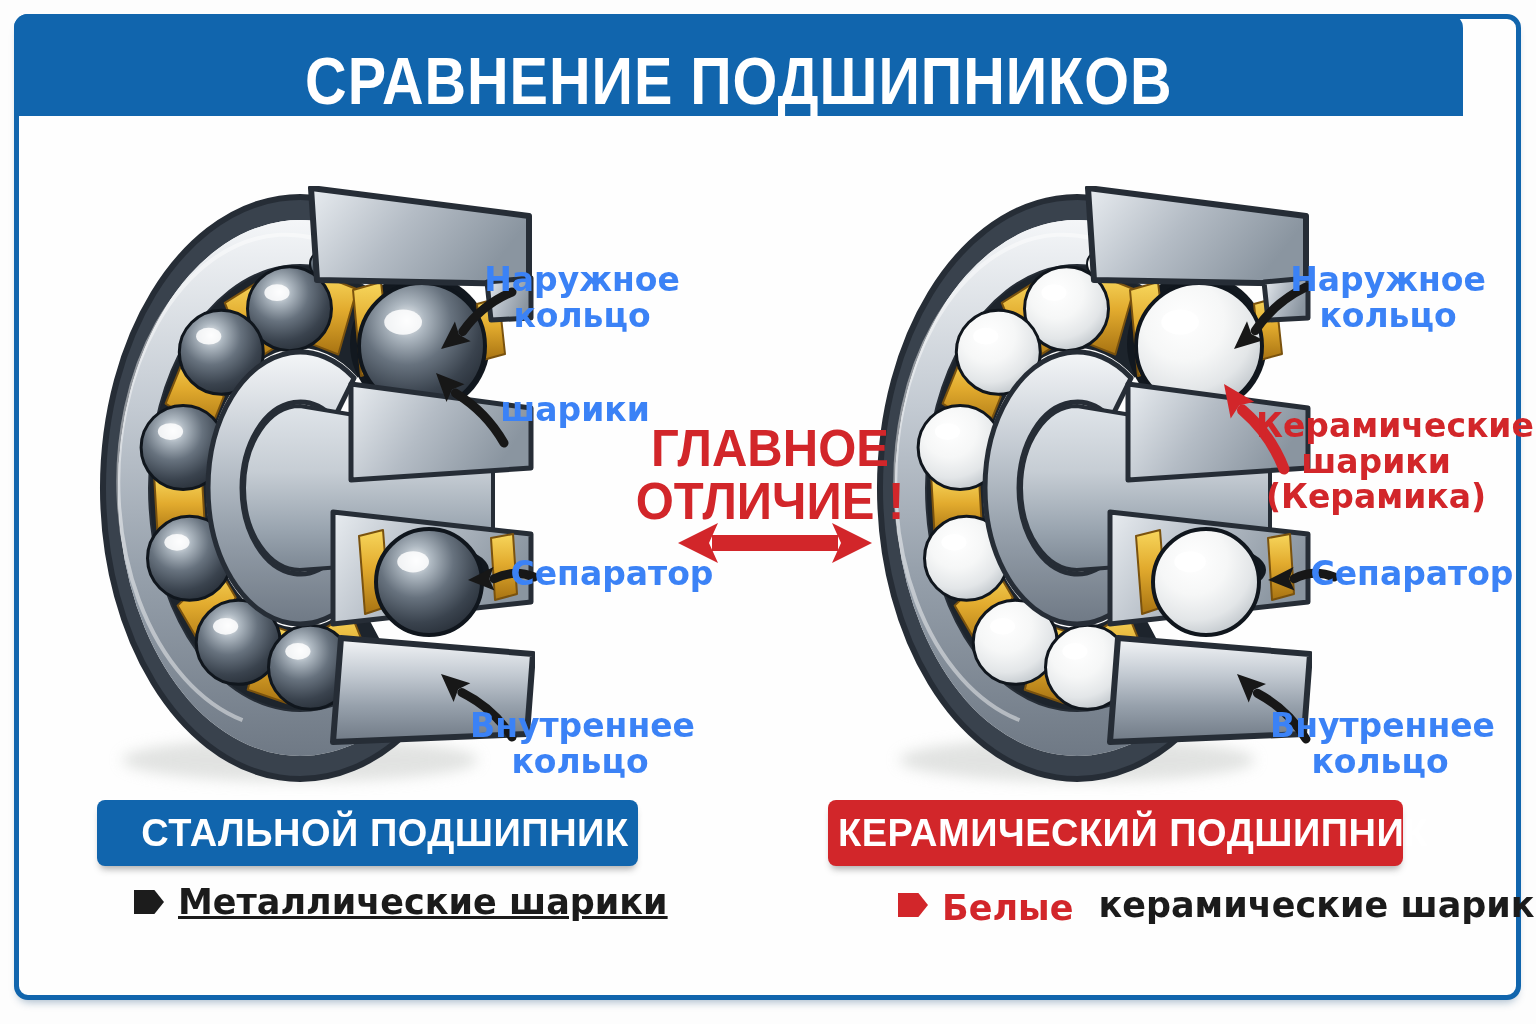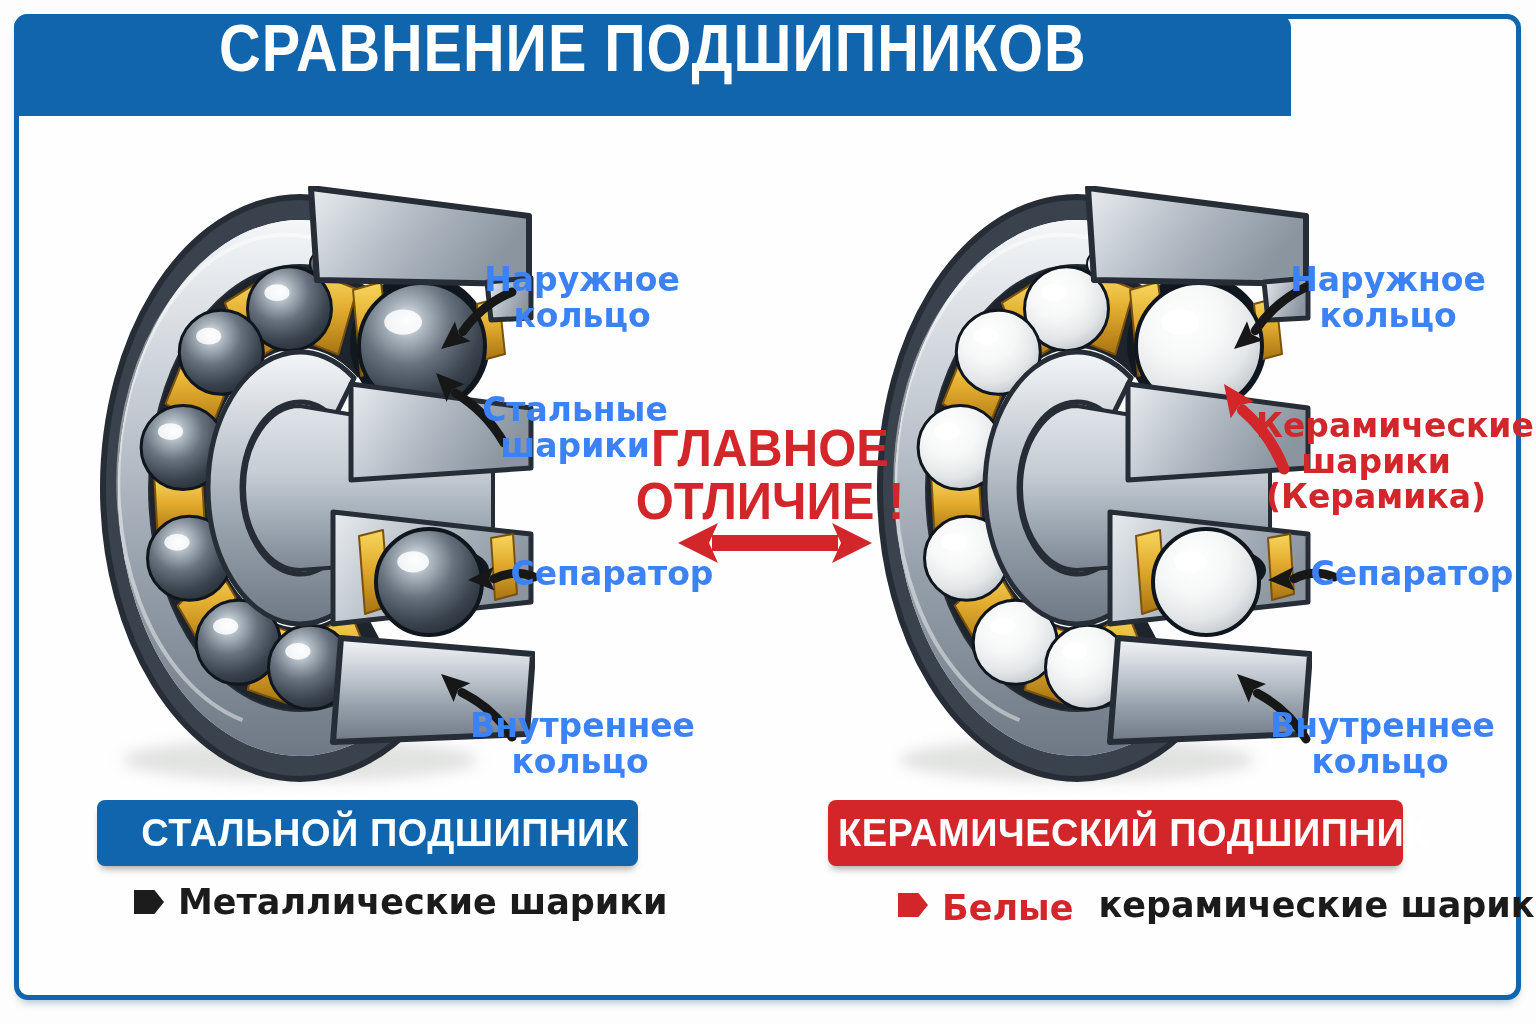--- a/index.html
+++ b/index.html
@@ -2,22 +2,22 @@
 <html style="--blue: #1165ad; --red: #d2262a;"><head>
 <meta charset="utf-8">
 <style>
   html,body{margin:0;padding:0;background:#ffffff;}
   #stage{position:relative;width:1536px;height:1024px;background:#fdfdfd;overflow:hidden;
          font-family:"Liberation Sans",sans-serif;}
   
   #poster{position:absolute;left:14px;top:14px;width:1497px;height:976px;
           border:5px solid var(--blue,#1165ad);border-radius:14px;background:#fefefe;
           box-shadow:0 6px 8px -4px rgba(10,60,110,.35);}
-  #header{position:absolute;left:-5px;top:-5px;width:1277px;height:102px;background:var(--blue,#1165ad);
-          border-radius:14px 14px 0 0;display:flex;align-items:flex-start;justify-content:center;}
+  #header{position:absolute;left:-5px;top:-5px;width:1449px;height:102px;background:var(--blue,#1165ad);
+          border-radius:14px 14px 0 0;display:flex;align-items:flex-end;justify-content:center;}
   #title{color:#ffffff;font-weight:700;font-size:60px;letter-spacing:1px;
          transform:scale(0.96,1.12);white-space:nowrap;}
   
   .bearing{position:absolute;}
   
   .lbl{position:absolute;text-align:center;font:700 33px "DejaVu Sans",sans-serif;
        color:#3b82f6;line-height:1.08;}
   .lbl.red, .red{color:var(--red,#d2262a);margin-top:6px;}
   
   #center-callout{position:absolute;left:610px;top:424px;width:320px;text-align:center;
@@ -25,21 +25,21 @@
        transform:scaleY(1.05);}
   
   .banner{position:absolute;height:66px;border-radius:8px;display:flex;align-items:center;justify-content:center;
           color:#fff;font-weight:700;font-size:38px;letter-spacing:.5px;white-space:nowrap;
           box-shadow:0 6px 7px -3px rgba(70,70,70,.45);padding-left:35px;}
   #banner-left{left:97px;top:800px;width:506px;background:var(--blue,#1165ad);}
   #banner-right{left:828px;top:800px;width:540px;background:var(--red,#d2262a);}
   
   .bullet-row{position:absolute;display:flex;align-items:center;gap:14px;
               font:700 35px "DejaVu Sans",sans-serif;color:#1b1b1b;white-space:nowrap;}
-  #bullet-left{left:134px;top:882px;}
+  #bullet-left{left:134px;top:882px;text-decoration:underline;}
   #bullet-right{left:898px;top:882px;}
   .tag{width:30px;height:24px;background:#1c1c1c;flex:0 0 auto;
        clip-path:polygon(0 0,68% 0,100% 50%,68% 100%,0 100%);}
   .tag.red-tag{background:var(--red,#d2262a);}
   #bullet-right .rest{margin-left:11px;color:#1b1b1b;}
   
   #arrows{position:absolute;left:0;top:0;width:1536px;height:1024px;pointer-events:none;}
 </style>
 </head>
 <body>
@@ -207,21 +207,20 @@
       <line x1="712" y1="543" x2="838" y2="543" stroke="#d2262a" stroke-width="16"></line>
       <polygon points="678,543 718,523 709,543 718,563" fill="#d2262a"></polygon>
       <polygon points="872,543 832,523 841,543 832,563" fill="#d2262a"></polygon>
     </svg>
 
   <div class="lbl" style="left:472px;top:262px;width:220px">
     <div>Наружное</div>
     <div>кольцо</div>
   </div>
   <div class="lbl" style="left:465px;top:392px;width:220px">
-    <div>Стальные</div>
     <div>шарики</div>
   </div>
   <div class="lbl" style="left:502px;top:556px;width:220px">
     <div>Сепаратор</div>
   </div>
   <div class="lbl" style="left:470px;top:708px;width:220px">
     <div>Внутреннее</div>
     <div>кольцо</div>
   </div>
 

